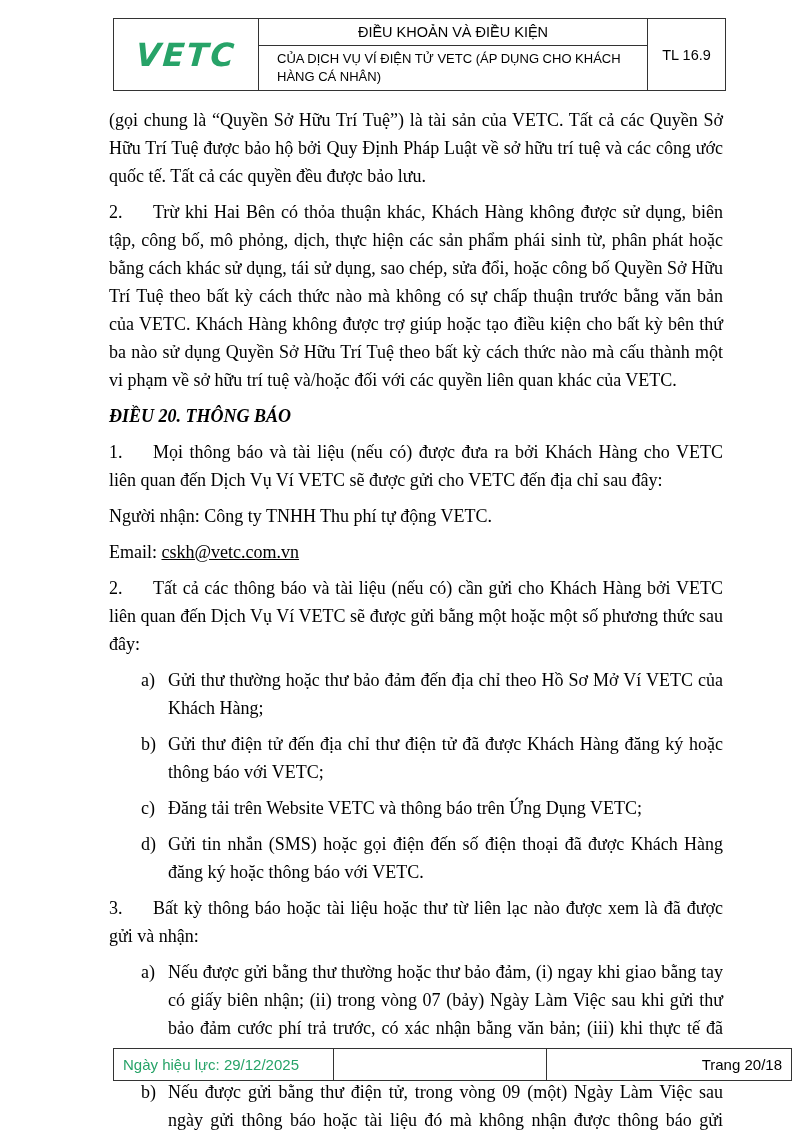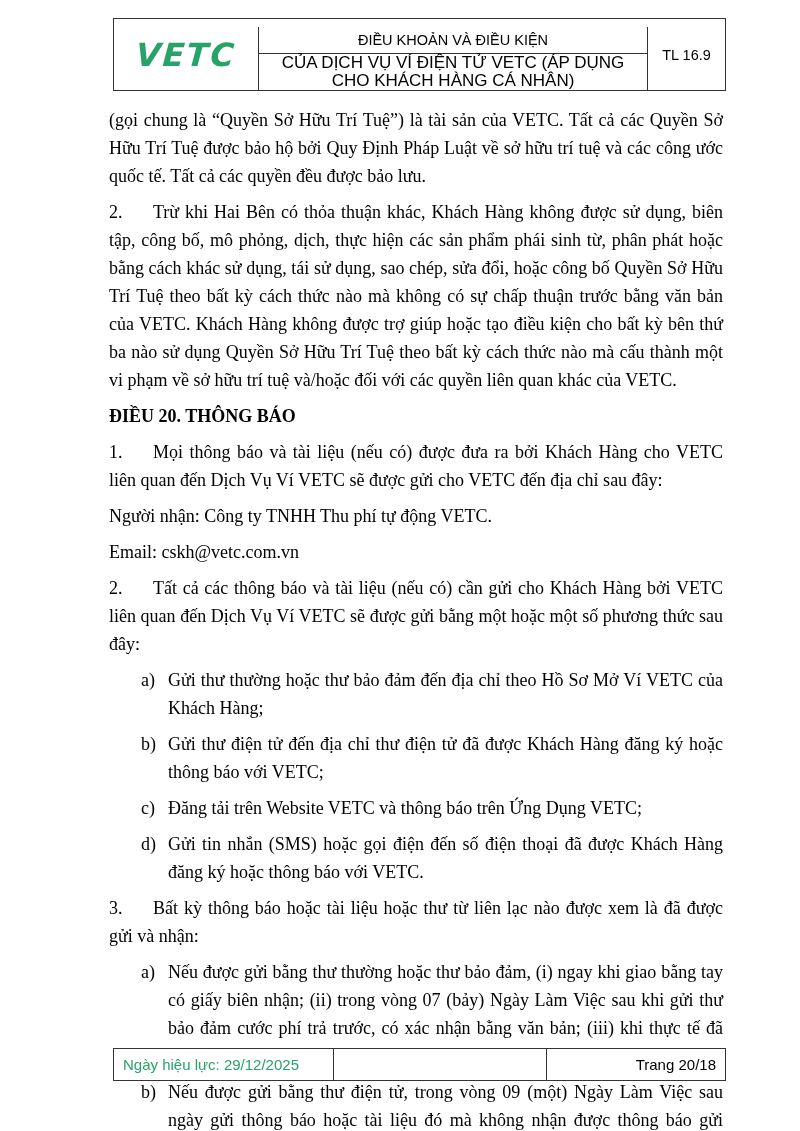--- a/index.html
+++ b/index.html
@@ -31,33 +31,32 @@
     font-size: 32px; letter-spacing: 2px;
     color: #27a368;
     transform: skewX(-4deg);
     user-select: none;
   }
   .title-cell {
     flex: 1;
     border-left: 1.5px solid #333; border-right: 1.5px solid #333;
     display: flex; flex-direction: column;
     font-family: "Liberation Sans", sans-serif;
-    text-align: center;
-    margin-top: 8px;
+    text-align: left;
   }
   .title-row1 {
     height: 26px; flex: none;
     border-bottom: 1.5px solid #333;
     display: flex; align-items: center; justify-content: center;
     font-size: 14.5px;
   }
   .title-row2 {
     flex: 1;
     display: flex; align-items: center; justify-content: center;
-    font-size: 17px; line-height: 18px;
+    font-size: 13px; line-height: 18px;
     padding: 0 18px;
   }
   .code-cell {
     width: 77px; flex: none;
     display: flex; align-items: center; justify-content: center;
     font-family: "Liberation Sans", sans-serif;
     font-size: 14.5px;
   }
 
   
@@ -68,33 +67,34 @@
     text-align: justify;
   }
   .doc-body p { margin: 0 0 8px 0; }
   .num {
     display: inline-block; width: 44px;
   }
   .section-title {
     font-weight: bold;
     margin: 6px 0 8px 0 !important;
     text-align: left;
+    font-style: italic;
   }
   .sub-item {
     display: flex;
     margin: 0 0 8px 32px;
   }
   .sub-marker { width: 27px; flex: none; }
   .sub-text { flex: 1; text-align: justify; }
-  .email-link { color: #000; cursor: pointer; margin-top: 37px; }
+  .email-link { color: #000; text-decoration: underline; cursor: pointer; margin-top: 37px; }
 
   
   .footer-table {
     position: absolute; left: 113px; top: 1048px;
-    width: 613px; height: 33px;
+    width: 679px; height: 33px;
     border: 1.5px solid #333;
     box-sizing: border-box;
     display: flex;
     font-family: "Liberation Sans", sans-serif;
     font-size: 15px;
     background: #fff;
   }
   .f-left {
     width: 219px; flex: none;
     display: flex; align-items: center;

